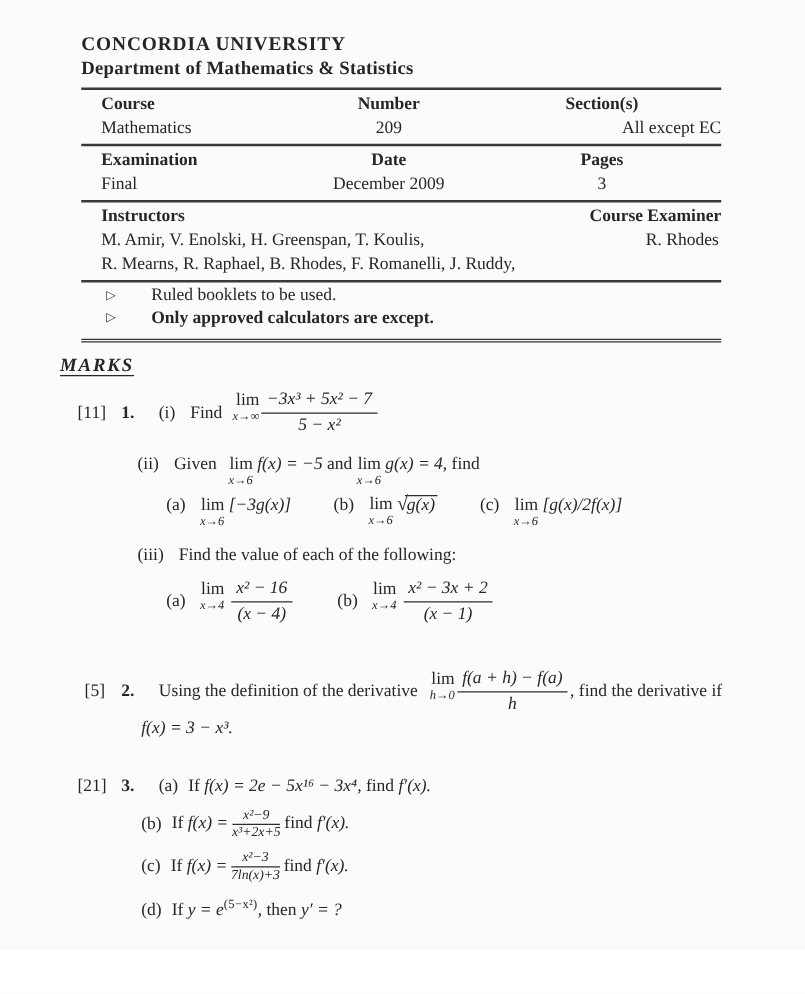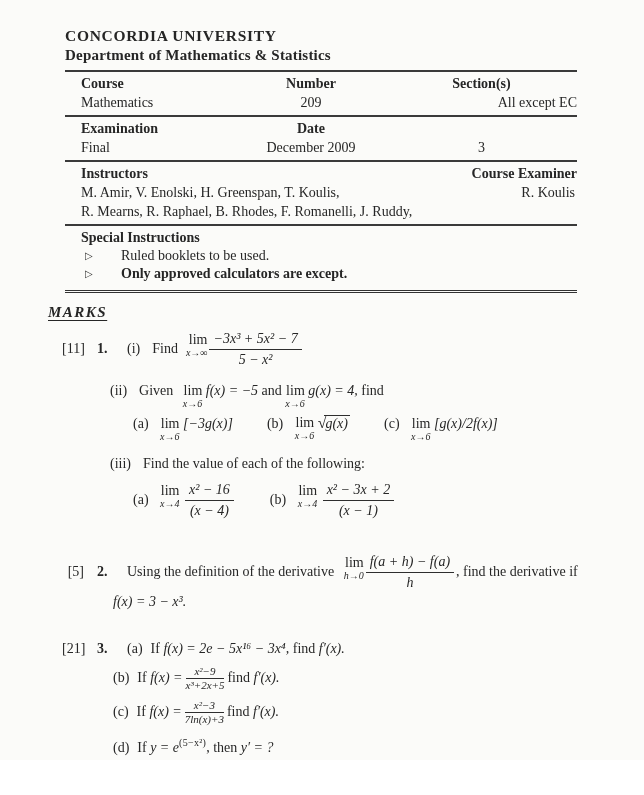--- a/index.html
+++ b/index.html
@@ -100,46 +100,44 @@
         <div class="c1">Mathematics</div>
         <div class="c2">209</div>
         <div class="c3 rt">All except EC</div>
       </div>
     </div>
 
     <div class="sec">
       <div class="row">
         <div class="c1 b">Examination</div>
         <div class="c2 b">Date</div>
+        <div class="c3 b">Pages</div>
       </div>
       <div class="row">
         <div class="c1">Final</div>
         <div class="c2">December 2009</div>
         <div class="c3">3</div>
       </div>
     </div>
 
     <div class="sec">
       <div class="row">
         <div class="flex1 b">Instructors</div>
         <div class="b">Course Examiner</div>
       </div>
       <div class="row">
         <div class="flex1">M. Amir, V. Enolski, H. Greenspan, T. Koulis,</div>
-        <div style="padding-right:2px;">R. Koulis</div>
+        <div style="padding-right:2px;">R. Rhodes</div>
       </div>
       <div class="row">
         <div class="flex1">R. Mearns, R. Raphael, B. Rhodes, F. Romanelli, J. Ruddy,</div>
       </div>
     </div>
 
     <div class="sec">
-      <div class="row">
-        <div class="b">Special Instructions</div>
-      </div>
       <div class="srow">
         <span class="tri">▷</span>
         <span>Ruled booklets to be used.</span>
       </div>
       <div class="srow">
         <span class="tri">▷</span>
         <span class="b">Only approved calculators are except.</span>
       </div>
     </div>
   </div>

